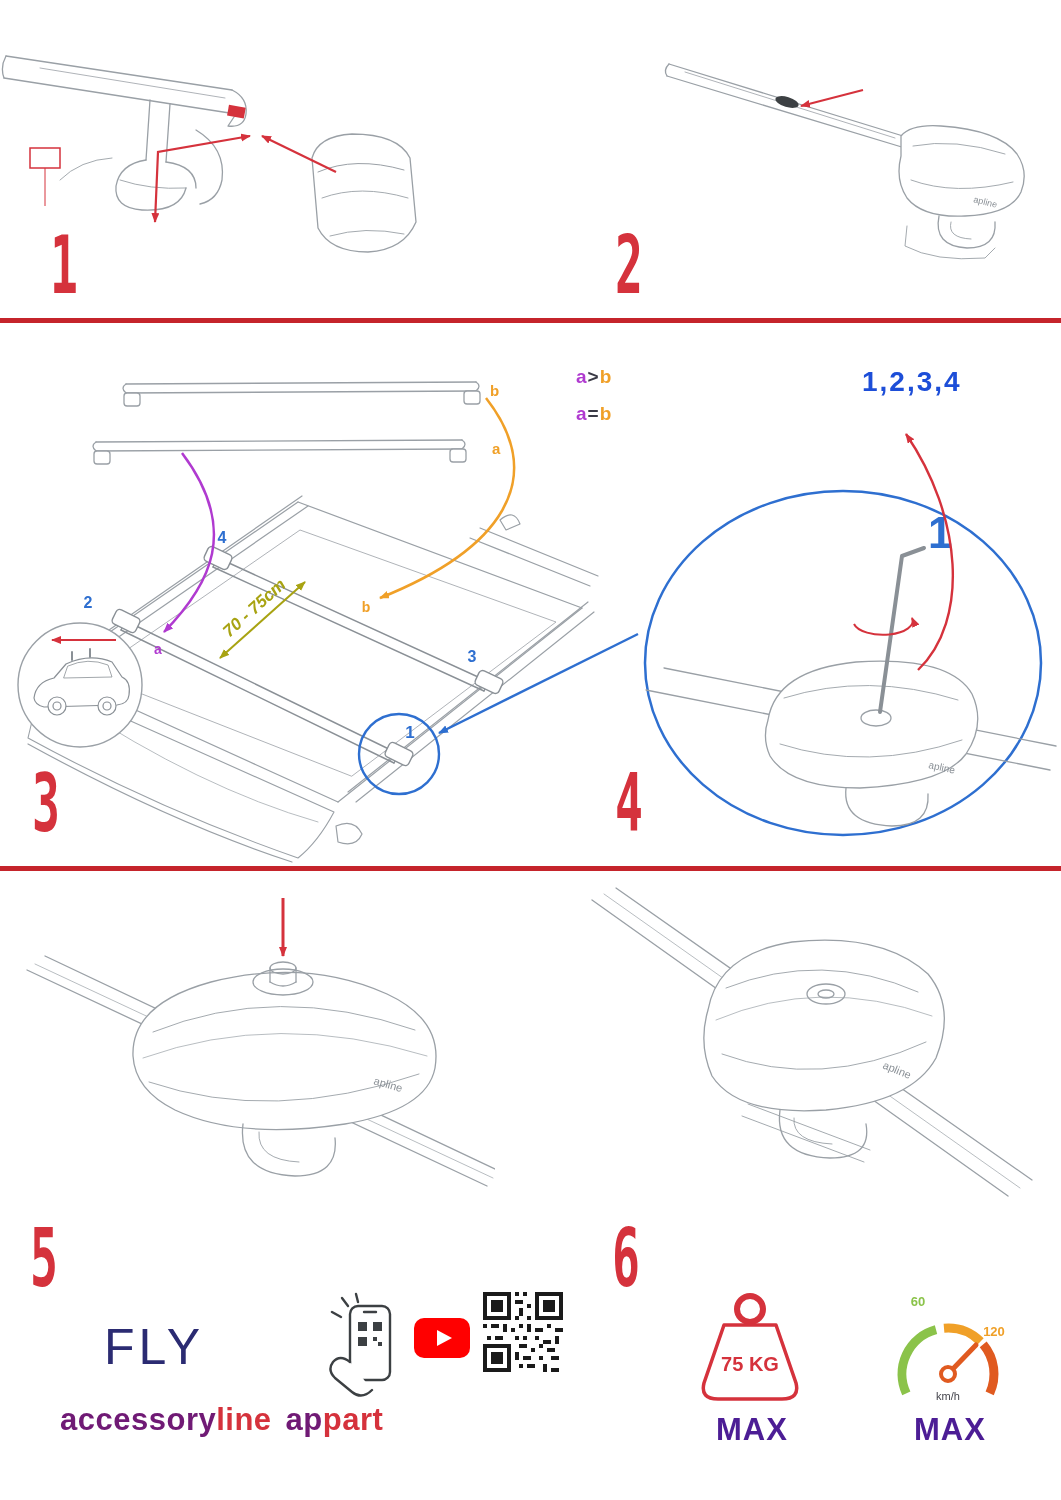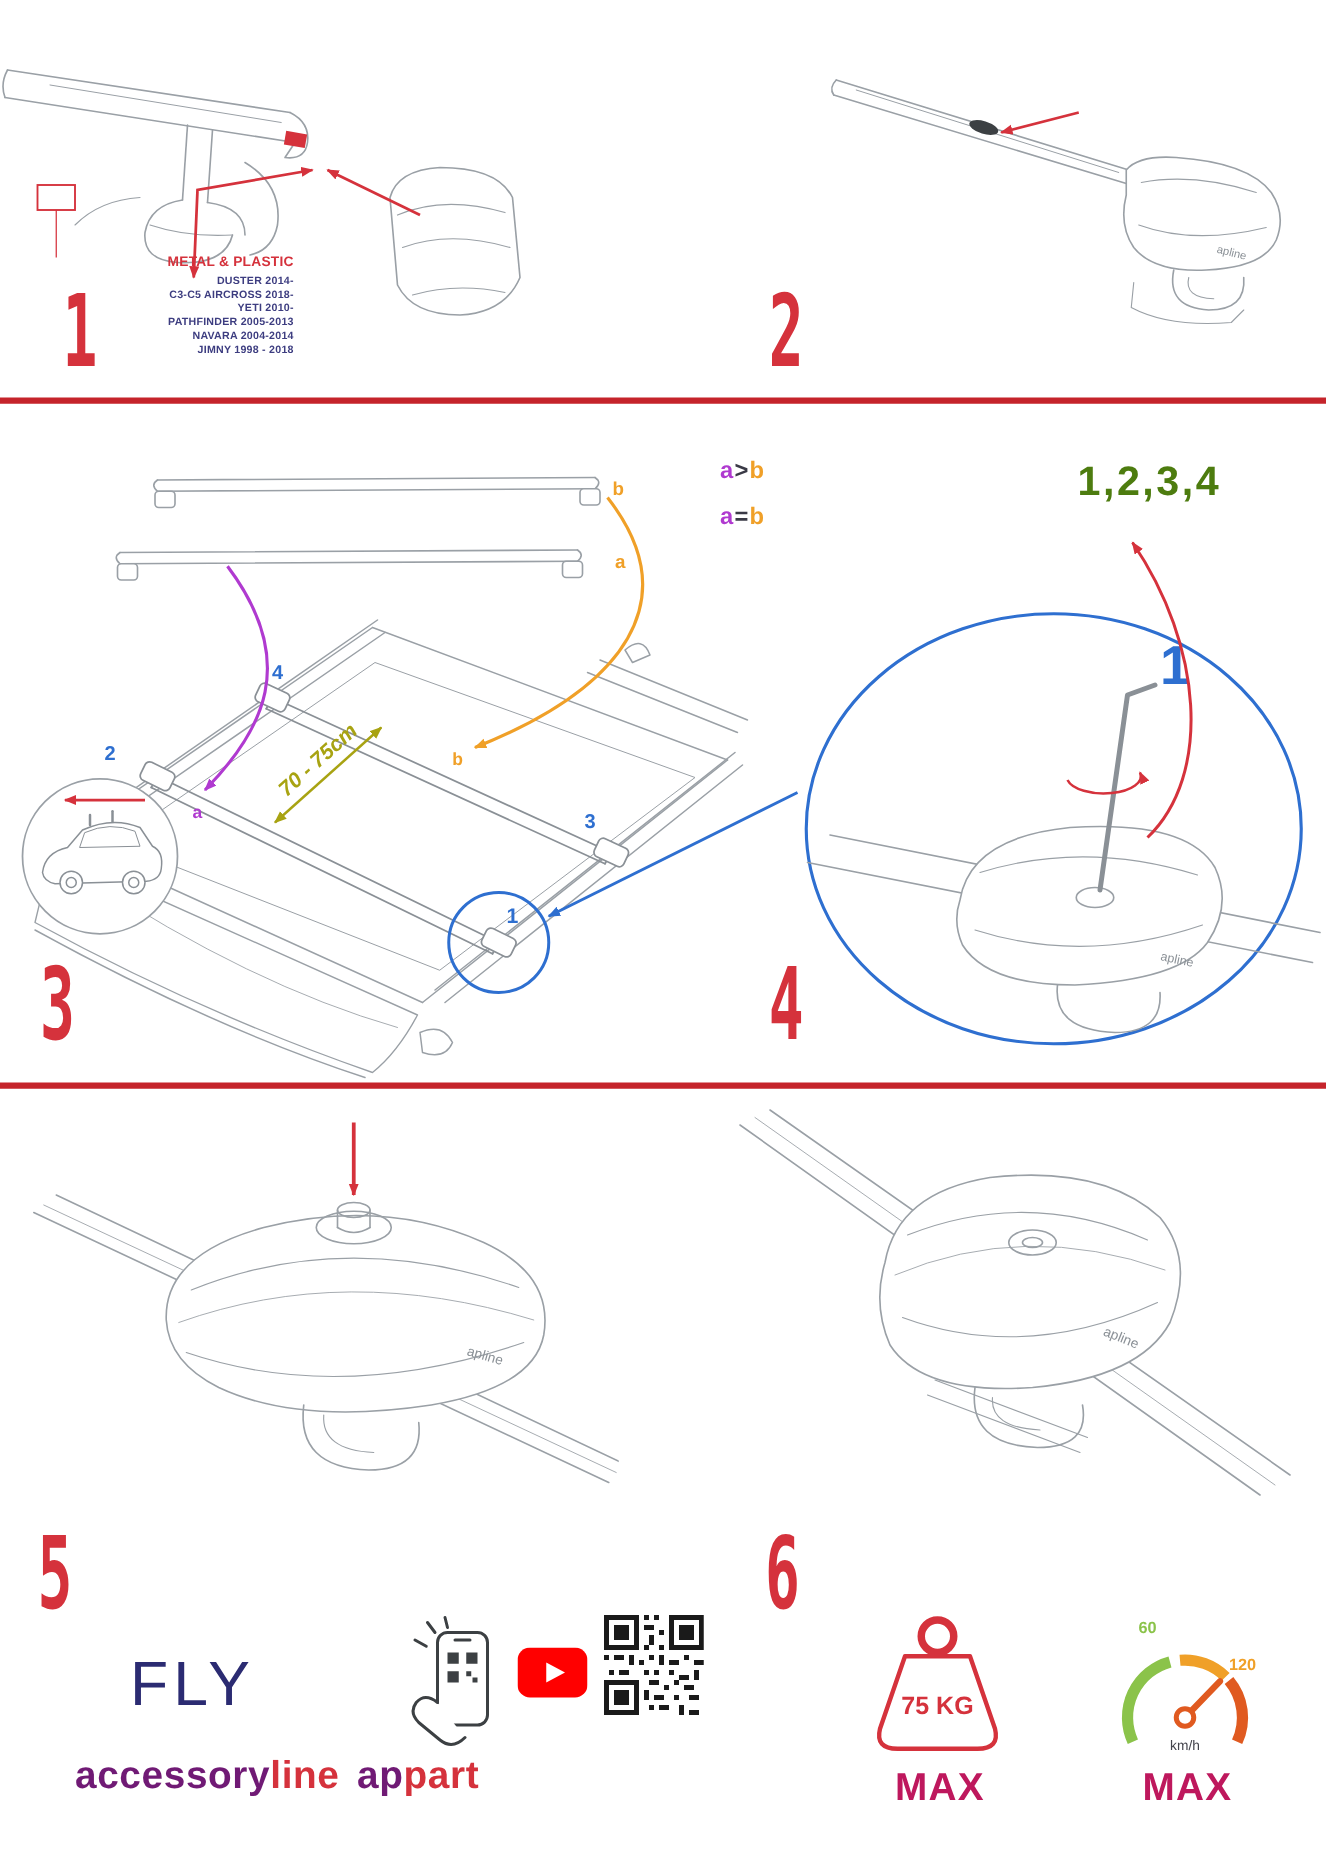--- a/index.html
+++ b/index.html
@@ -7,26 +7,26 @@
   .page{position:relative;width:1061px;height:1500px;background:#fff;margin:0 auto;overflow:hidden}
   .panel-svg{position:absolute}
   .divider{position:absolute;left:0;width:1061px;height:5px;background:#c5242b}
   .step-num{position:absolute;color:#d5323c;font-family:"DejaVu Sans Mono",monospace;
             font-size:80px;font-weight:bold;line-height:.85;transform:scaleX(.58);transform-origin:left top}
   .models{position:absolute;left:85px;top:204px;width:150px;text-align:right}
   .material{color:#d5323c;font-size:11px;font-weight:bold;letter-spacing:.2px;margin-bottom:3px}
   .model-line{color:#3d3d80;font-size:8.5px;font-weight:bold;line-height:11px;letter-spacing:.2px}
   .legend{position:absolute;left:576px;top:358px;font-size:19px;font-weight:bold;line-height:37px;letter-spacing:1px}
   .c-purple{color:#b03ad0}.c-orange{color:#f0a028}.c-dark{color:#3a3a46}
-  .sequence{position:absolute;left:862px;top:366px;font-size:33px;font-weight:bold;color:#4d7c0f;letter-spacing:2px}
+  .sequence{position:absolute;left:862px;top:366px;font-size:28px;font-weight:bold;color:#1d4ed8;letter-spacing:2px}
   .big-one{position:absolute;left:928px;top:508px;font-size:44px;font-weight:bold;color:#2e6fd0}
   .fly{position:absolute;left:104px;top:1318px;font-size:50px;color:#2b2b72;letter-spacing:4px}
   .brand{position:absolute;left:60px;top:1402px;font-size:31px;font-weight:bold;letter-spacing:.5px}
   .brand .d{color:#701a75}.brand .r{color:#d5323c}.brand .gap{margin-left:14px}
-  .maxlabel{position:absolute;width:124px;text-align:center;font-size:31px;font-weight:bold;color:#be185d;letter-spacing:1px}
+  .maxlabel{position:absolute;width:124px;text-align:center;font-size:31px;font-weight:bold;color:#4c1d95;letter-spacing:1px}
   svg text{font-family:"Liberation Sans",sans-serif}
 </style>
 </head>
 <body>
 
 <div class="page">
 
   <svg class="panel-svg" style="left:0;top:40px" width="430" height="260" viewBox="0 0 430 260">
     <defs>
       <marker id="mr1" markerUnits="userSpaceOnUse" markerWidth="11" markerHeight="9" refX="9" refY="4" orient="auto">
@@ -56,29 +56,20 @@
     </g>
     <g stroke="#d5323c" fill="none" stroke-width="2.2">
       <path d="M336,132 L262,96" marker-end="url(#mr1)"></path>
       <path d="M250,96 L158,112 L155,182" marker-start="url(#mr1r)" marker-end="url(#mr1)"></path>
       <rect x="30" y="108" width="30" height="20" stroke-width="1.5"></rect>
       <path d="M45,128 L45,166" stroke-width="1"></path>
     </g>
     <rect x="228" y="66" width="17" height="11" fill="#d5323c" transform="rotate(10 236 71)"></rect>
   </svg>
 
-  <div class="models">
-    <div class="material">METAL &amp; PLASTIC</div>
-    <div class="model-line">DUSTER 2014-</div>
-    <div class="model-line">C3-C5 AIRCROSS 2018-</div>
-    <div class="model-line">YETI 2010-</div>
-    <div class="model-line">PATHFINDER 2005-2013</div>
-    <div class="model-line">NAVARA 2004-2014</div>
-    <div class="model-line">JIMNY 1998 - 2018</div>
-  </div>
 
   <div class="step-num" style="left:50px;top:232px">1</div>
 
   <svg class="panel-svg" style="left:655px;top:50px" width="400" height="210" viewBox="0 0 400 210">
     <defs>
       <marker id="mr2" markerUnits="userSpaceOnUse" markerWidth="11" markerHeight="9" refX="9" refY="4" orient="auto">
         <path d="M0,0 L10,4 L0,8 Z" fill="#d5323c"></path>
         </marker>
     </defs>
     <g stroke="#9aa0a6" stroke-width="1.3" fill="none" stroke-linecap="round" stroke-linejoin="round">

